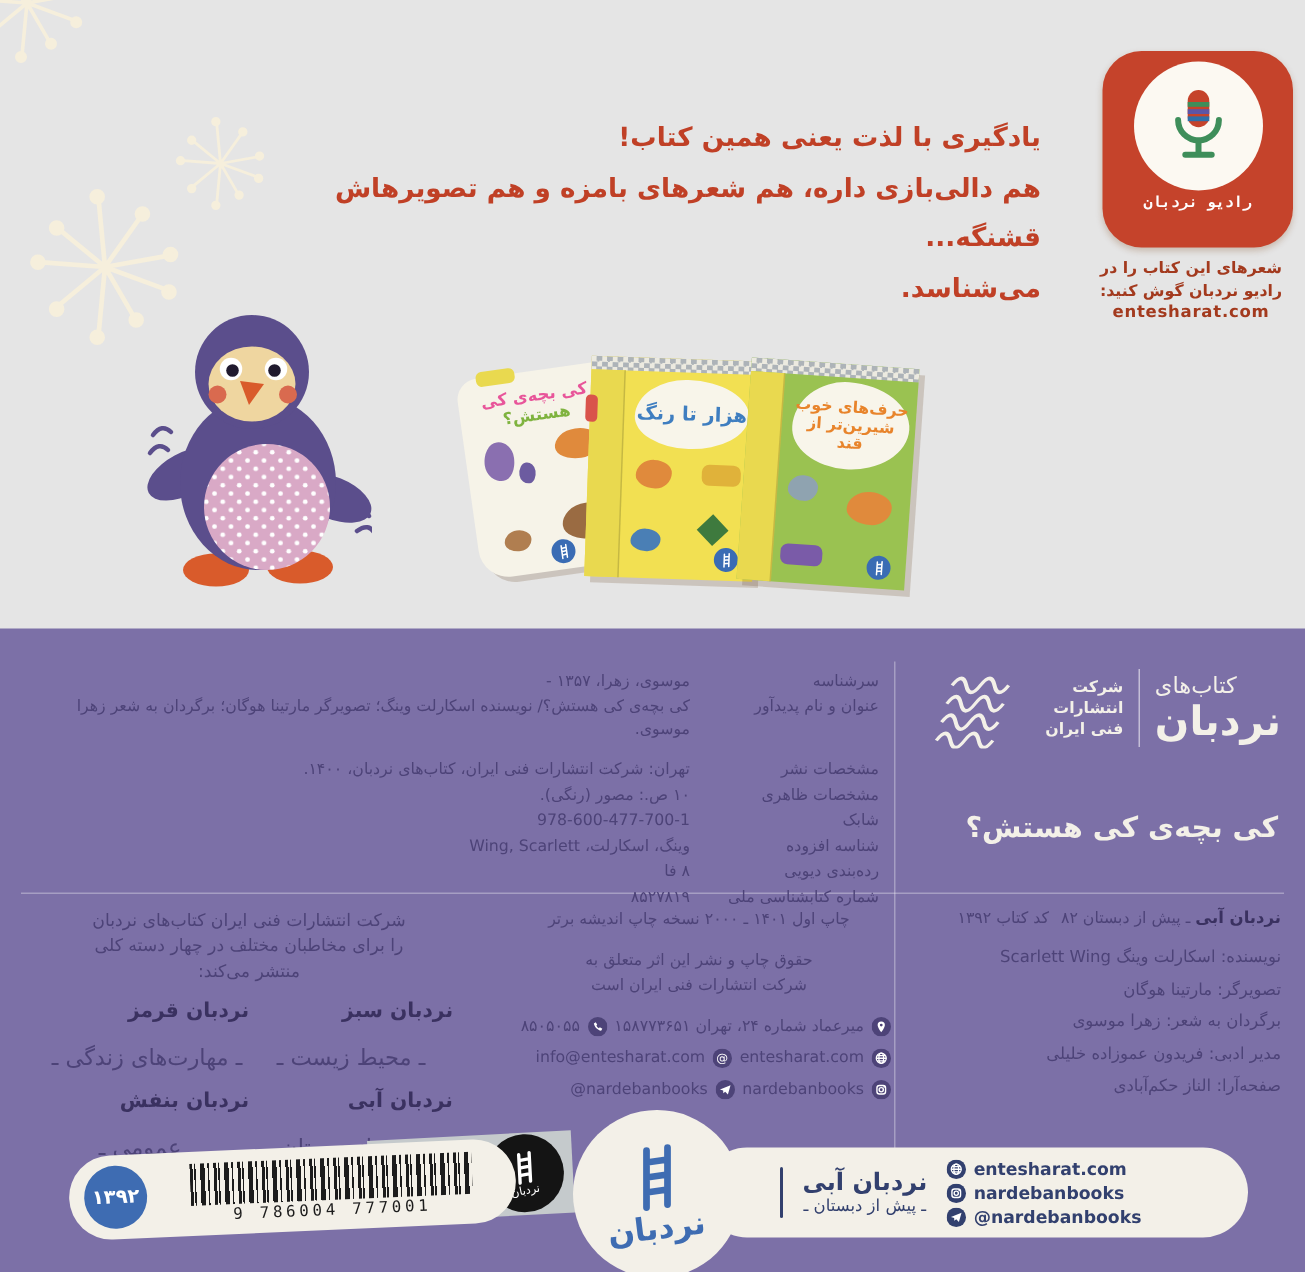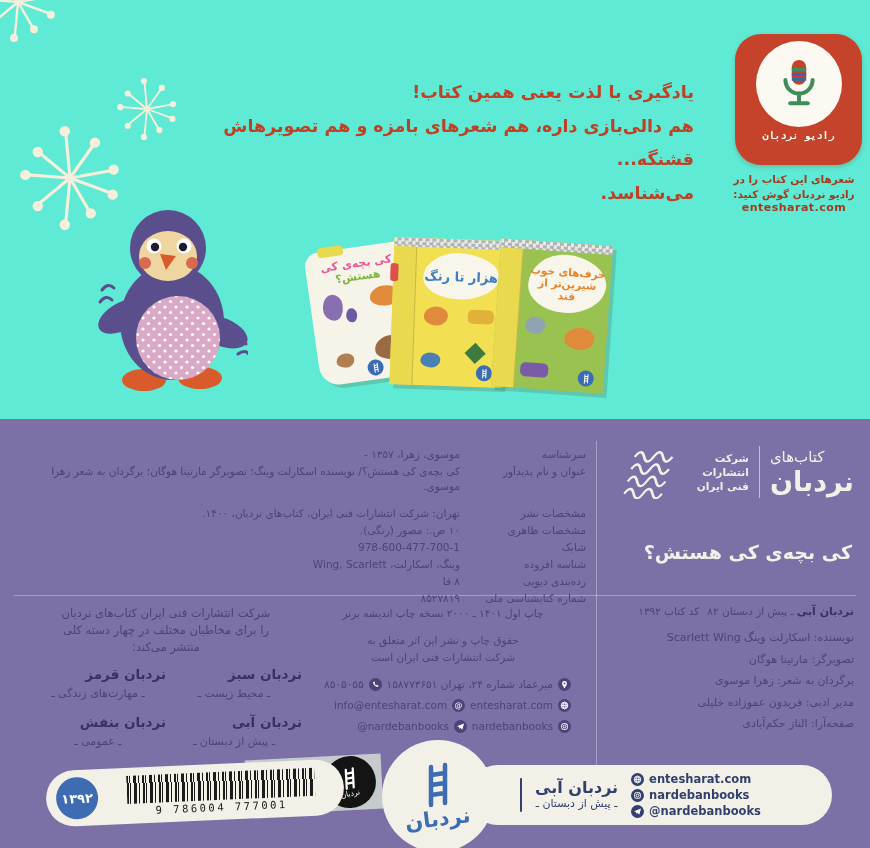--- a/index.html
+++ b/index.html
@@ -1,17 +1,17 @@
 <!DOCTYPE html>
 <html lang="fa"><head>
 <meta charset="utf-8">
 <style>
   html,body{margin:0;padding:0;background:#555;}
   .page{position:relative;width:870px;height:848px;overflow:hidden;
-        background:#5eead4;font-family:"DejaVu Sans",sans-serif;}
+        background:#e5e5e5;font-family:"DejaVu Sans",sans-serif;}
   
   .snow{position:absolute;color:#F6EFDC;}
   .headline{position:absolute;top:76px;right:176px;width:545px;direction:rtl;text-align:right;
             color:#C04026;font-weight:bold;font-size:17.5px;line-height:33.5px;}
   .radio-box{position:absolute;left:735px;top:34px;width:127px;height:131px;background:#C5432B;
              border-radius:26px;display:flex;flex-direction:column;align-items:center;
              box-shadow:0 2px 4px rgba(120,60,10,.25);}
   .radio-circle{width:86px;height:86px;margin-top:7px;background:#FCF9F2;border-radius:50%;
                 display:flex;align-items:center;justify-content:center;}
   .radio-label{color:#fff;font-weight:bold;font-size:10px;margin-top:3px;direction:rtl;font-family:Liberation Mono, monospace;}
@@ -42,36 +42,36 @@
   .brand-big{font-size:27px;font-weight:bold;margin-top:3px;}
   .brand-sep{width:1px;height:52px;background:rgba(255,255,255,.55);}
   .brand-co{font-size:10.5px;line-height:14px;font-weight:bold;}
   .booktitle{position:absolute;top:122px;right:18px;color:#F3F0E8;font-size:19px;font-weight:bold;}
   .catalog{position:absolute;top:28px;right:284px;width:560px;font-size:10.5px;line-height:15px;}
   .catalog table{border-collapse:collapse;width:100%;}
   .catalog td{vertical-align:top;padding:0 0 2px 0;}
   .catalog td.lbl{width:112px;white-space:nowrap;padding-left:14px;}
   .catalog tr.gap td{height:8px;}
   .ltr{direction:ltr;unicode-bidi:isolate;text-align:right;}
-  .midblock{position:absolute;top:186px;right:299px;width:256px;font-size:10.5px;line-height:17px;}
+  .midblock{position:absolute;top:186px;right:276px;width:256px;font-size:10.5px;line-height:17px;}
   .printline{text-align:center;margin-bottom:10px;}
   .copyright{text-align:center;margin-bottom:10px;}
   .c-row{display:flex;align-items:center;justify-content:flex-start;gap:5px;margin-bottom:4px;
          color:#4D4378;}
   .c-row .t{unicode-bidi:isolate;}
   .c-row .lt{direction:ltr;unicode-bidi:isolate;}
   .credits{position:absolute;top:186px;right:16px;width:246px;font-size:11px;}
   .seriesline{margin-bottom:9px;font-size:10.5px;display:flex;gap:8px;align-items:baseline;}
   .seriesline b{font-size:11px;color:#3A3160;}
   .credit-line{line-height:21.5px;}
   .cats{position:absolute;top:186px;left:30px;width:272px;text-align:center;font-size:11.5px;
         line-height:17px;}
   .cat-grid{display:grid;grid-template-columns:1fr 1fr;margin-top:10px;row-gap:12px;}
   .cat-name{font-weight:bold;font-size:13.5px;color:#3A3160;text-align:right;}
-  .cat-desc{font-size:11px;margin-top:2px;}
+  .cat-desc{font-size:15px;margin-top:14px;}
   
   .bc-pill{position:absolute;left:46px;top:765px;width:298px;height:56px;border-radius:28px;
            background:#F3F0E8;transform:rotate(-2.5deg);display:flex;align-items:center;
            padding:0 10px;box-sizing:border-box;gap:10px;z-index:2;}
   .code-circle{width:42px;height:42px;border-radius:50%;background:#3E6CB2;color:#fff;flex:0 0 42px;
                display:flex;align-items:center;justify-content:center;font-weight:bold;font-size:13px;}
   .barcode{display:flex;flex-direction:column;align-items:center;flex:1;}
   .bars{width:188px;height:28px;
         background:repeating-linear-gradient(90deg,#1c1c1c 0 2px,transparent 2px 3px,
           #1c1c1c 3px 4px,transparent 4px 7px,#1c1c1c 7px 10px,transparent 10px 12px,

